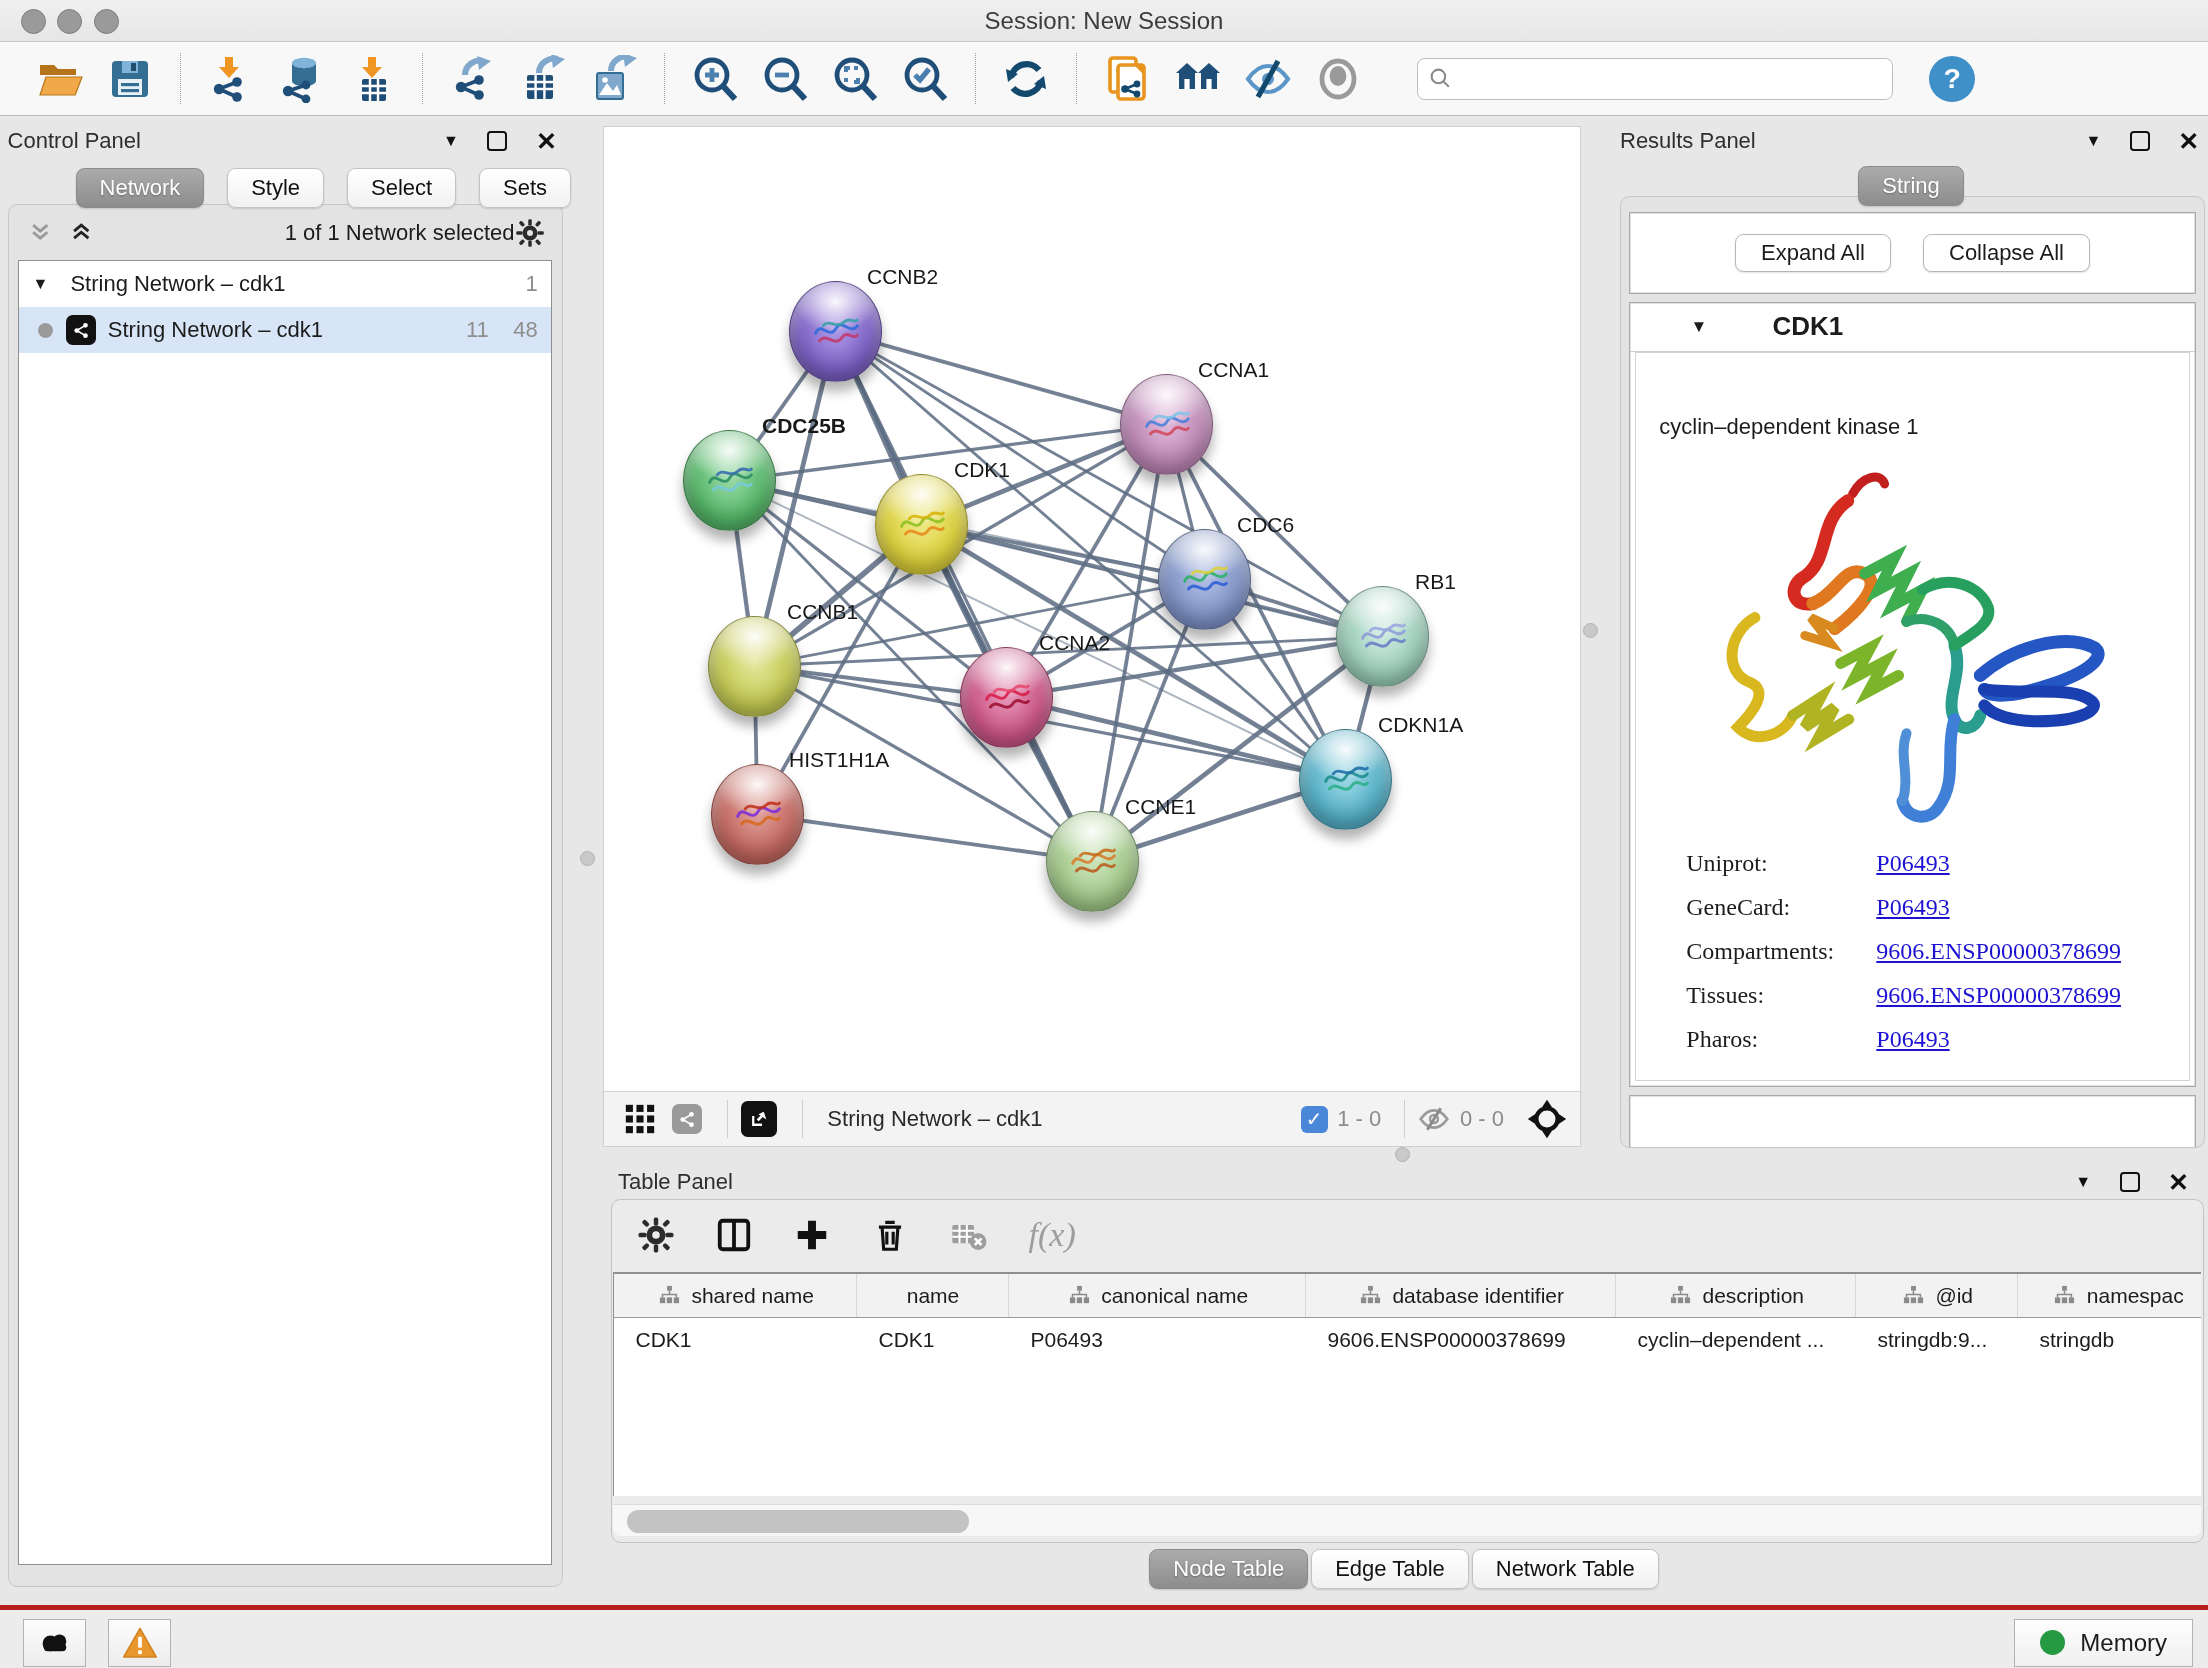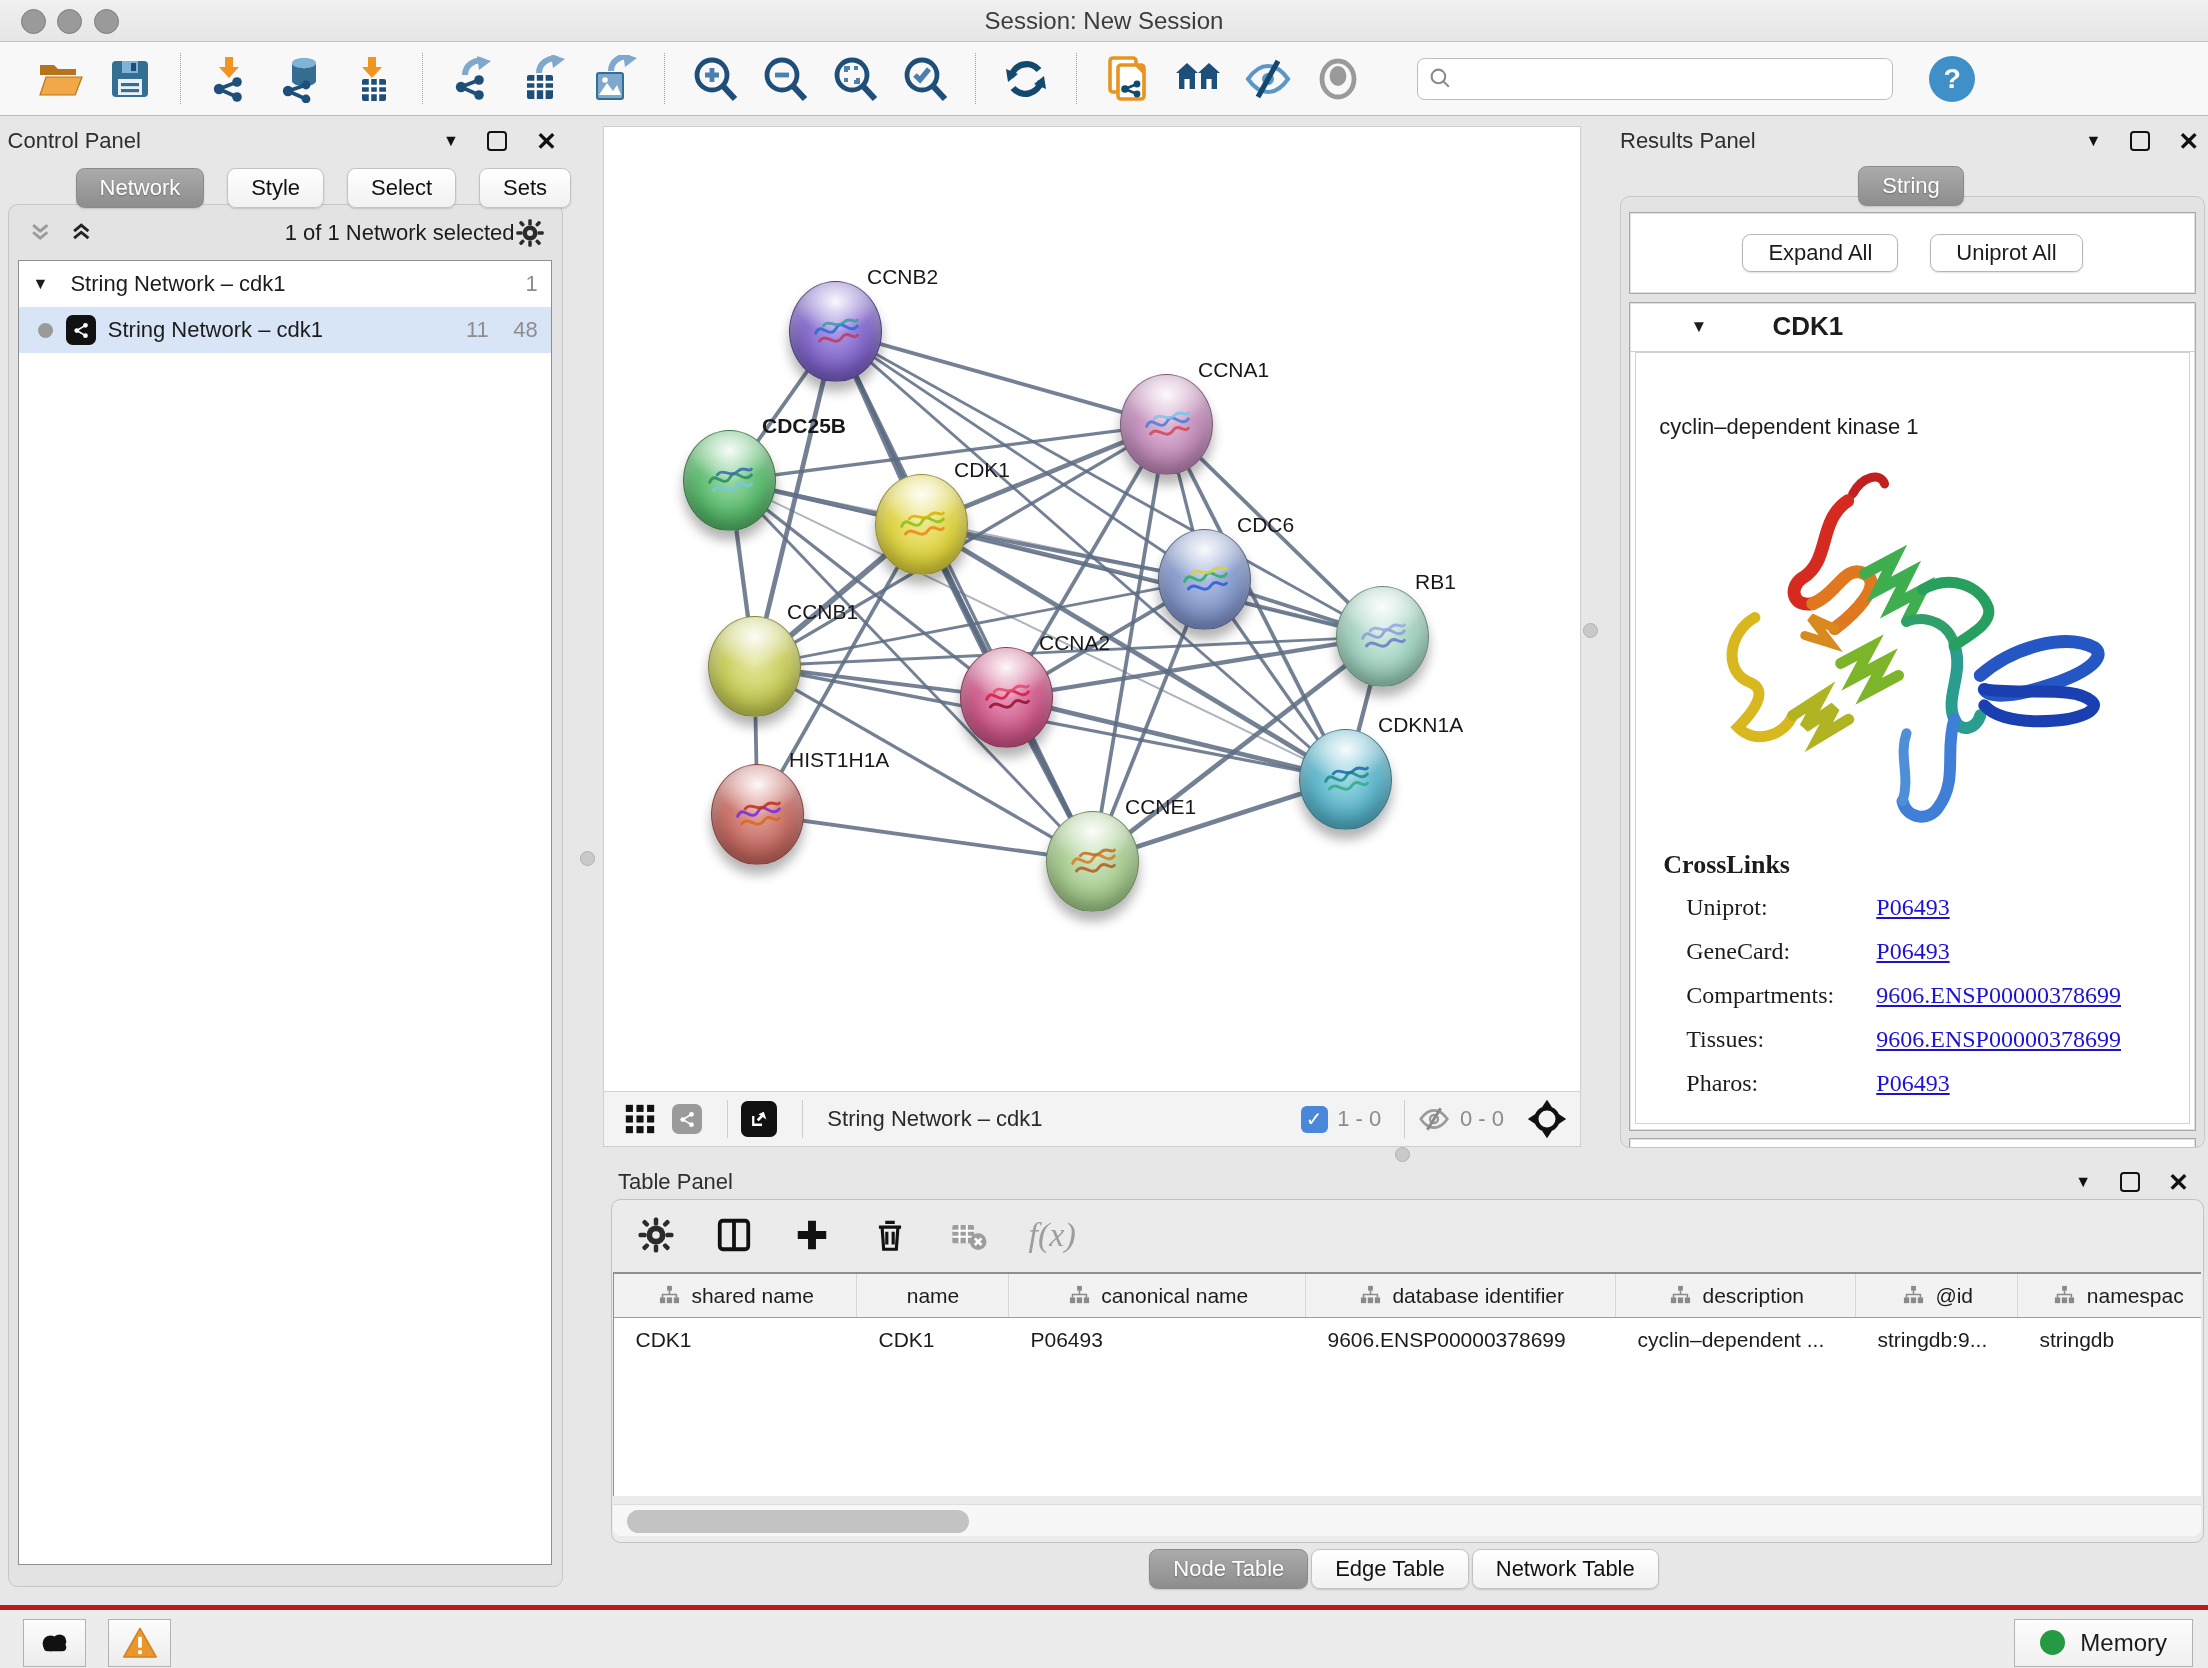--- a/index.html
+++ b/index.html
@@ -554,21 +554,21 @@
       <span class="b-max"></span>
       <span class="b-close">✕</span>
     </div>
   </div>
   <div class="rp-tabwrap">
     <div class="tabbtn active">String</div>
   </div>
   <div class="rp-body">
     <div class="rp-box rp-buttons">
       <div class="rp-btn">Expand All</div>
-      <div class="rp-btn">Uniprot All</div>
+      <div class="rp-btn">Collapse All</div>
     </div>
     <div class="rp-box">
       <div class="prot-head">
         <span class="caret">▼</span>
         <span class="pname">CDK1</span>
       </div>
       <div class="prot-inner">
         <div class="prot-desc">cyclin–dependent kinase 1</div>
         <svg width="447" height="399" viewBox="0 0 440 400" style="display:block;margin:5.7px auto">
           <g fill="none" stroke-linecap="round">
@@ -583,21 +583,20 @@
             <path d="M214 176 C236 168 258 180 262 200" stroke="#2fa06a" stroke-width="10"></path>
             <path d="M262 200 C272 228 252 252 262 274 C268 288 284 284 288 270" stroke="#2a9d8f" stroke-width="12"></path>
             <path d="M230 144 C258 128 288 140 296 162 C300 176 284 186 262 200" stroke="#27a05f" stroke-width="11"></path>
             <path d="M288 230 C322 200 374 188 402 202 C414 210 400 226 356 240 C326 250 298 254 292 244" stroke="#2456c4" stroke-width="13"></path>
             <path d="M292 244 C336 250 382 240 400 256 C408 264 390 276 346 276 C320 276 300 270 292 260" stroke="#1a3fb0" stroke-width="12"></path>
             <path d="M262 274 C252 306 266 334 246 362 C236 377 214 374 210 356" stroke="#3f7fd8" stroke-width="12"></path>
             <path d="M210 356 C218 332 206 310 214 288" stroke="#4f8fd8" stroke-width="10"></path>
           </g>
         </svg>
         <div class="crosslinks">
-          <div class="cl-title">CrossLinks</div>
           <div id="crosslinks-rows">
               <div class="cl-row">
                 <span class="cl-label">Uniprot:</span>
                 <a class="cl-link">P06493</a>
               </div>
               <div class="cl-row">
                 <span class="cl-label">GeneCard:</span>
                 <a class="cl-link">P06493</a>
               </div>
               <div class="cl-row">

